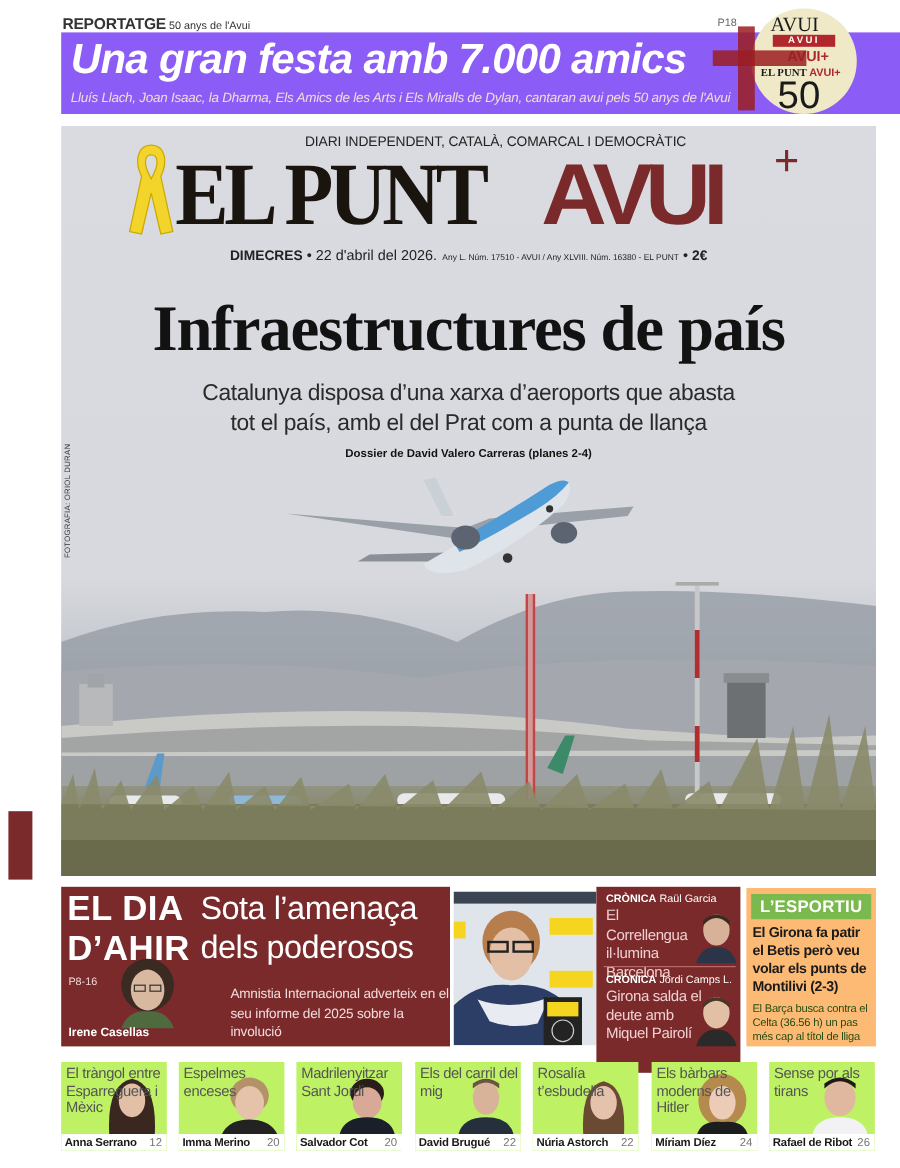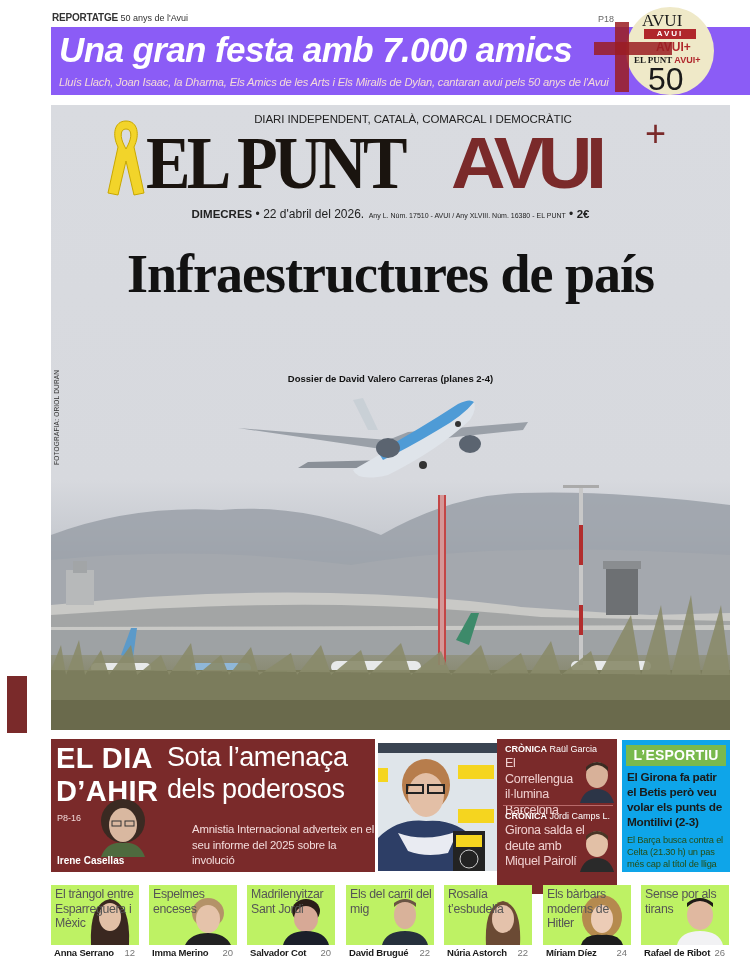--- a/index.html
+++ b/index.html
@@ -3,21 +3,21 @@
 <meta charset="utf-8">
 <style>
   * { box-sizing: border-box; margin: 0; padding: 0; }
   html, body { width: 750px; height: 973px; background: #ffffff; overflow: hidden; }
   body { position: relative; font-family: "Liberation Sans", sans-serif; color: #1a1a1a; }
 
   .side-marker { position: absolute; left: 7px; top: 676px; width: 20px; height: 57px; background: #7a2a2a; }
 
   
   .top-kicker { position: absolute; left: 52px; top: 12px; font-size: 9px; color: #333; font-family: "Liberation Sans", sans-serif; }
-  .top-kicker b { font-weight: 700; font-size: 10px; letter-spacing: -0.2px; }
+  .top-kicker b { font-weight: 700; font-size: 13px; letter-spacing: -0.2px; }
   .top-page { position: absolute; left: 598px; top: 14px; font-size: 9px; color: #666; }
   .top-banner { position: absolute; left: 51px; top: 27px; width: 737px; height: 68px; background: #8b5cf6; font-style: italic; }
   .top-title { position: absolute; left: 8px; top: 3px; font-size: 35px; font-weight: 700; color: #fff; letter-spacing: -0.6px; font-family: "Liberation Sans", sans-serif; white-space: nowrap; }
   .top-sub { position: absolute; left: 8px; top: 49px; font-size: 11.2px; color: #f4dada; white-space: nowrap; letter-spacing: -0.2px; font-family: "Liberation Sans", sans-serif; }
   .anniv-badge { position: absolute; left: 626px; top: 7px; width: 88px; height: 88px; border-radius: 50%; background: #efe9c8; overflow: hidden; }
   .anniv-cross-v { position: absolute; left: 615px; top: 22px; width: 14px; height: 70px; background: #9a1d22; opacity: .85; }
   .anniv-cross-h { position: absolute; left: 594px; top: 42px; width: 78px; height: 13px; background: #9a1d22; opacity: .85; }
   .badge-l1 { position: absolute; left: 16px; top: 4px; font-family: "Liberation Serif", serif; font-size: 17px; color: #1a1a1a; }
   .badge-l2 { position: absolute; left: 18px; top: 22px; width: 52px; height: 10px; background: #b0272c; color: #fff; font-size: 8px; font-weight: 700; text-align: center; letter-spacing: 2px; line-height: 10px; }
   .badge-l3 { position: absolute; left: 30px; top: 33px; font-size: 12px; font-weight: 900; color: #b0272c; font-family: "Liberation Sans", sans-serif; }
@@ -57,21 +57,21 @@
   .amnesty-photo { position: absolute; left: 378px; top: 743px; width: 119px; height: 128px; background: #e8ecef; overflow: hidden; }
 
   .cron-box { position: absolute; left: 497px; top: 739px; width: 120px; height: 155px; background: #7a2a2a; overflow: hidden; }
   .cron-item { position: absolute; left: 0; width: 120px; height: 66px; }
   .cron-kicker { position: absolute; left: 8px; top: 5px; font-size: 9px; color: #fff; white-space: nowrap; }
   .cron-kicker b { font-weight: 900; }
   .cron-title { position: absolute; left: 8px; top: 17px; font-size: 12.5px; color: #f0d0d0; line-height: 15.5px; width: 80px; letter-spacing: -0.3px; }
   .cron-divider { position: absolute; left: 6px; top: 66px; width: 110px; height: 1px; background: #b86a6a; }
   .cron-face { position: absolute; right: 3px; width: 34px; height: 44px; }
 
-  .esportiu-box { position: absolute; left: 622px; top: 740px; width: 108px; height: 132px; background: #0ea5e9; }
+  .esportiu-box { position: absolute; left: 622px; top: 740px; width: 108px; height: 132px; background: #fdba74; }
   .esportiu-title { position: absolute; left: 4px; top: 5px; width: 100px; height: 21px; background: #79b94d; color: #fff; font-size: 14px; font-weight: 900; text-align: center; line-height: 21px; letter-spacing: 0.2px; }
   .esportiu-head { position: absolute; left: 5px; top: 30px; width: 100px; font-size: 11.8px; font-weight: 700; color: #1a1a1a; line-height: 15px; letter-spacing: -0.3px; }
   .esportiu-body { position: absolute; left: 5px; top: 94px; width: 102px; font-size: 9.3px; color: #264d14; line-height: 12px; letter-spacing: -0.2px; }
 
   
   .op-box { position: absolute; top: 885px; width: 88px; height: 74px; background: #bef264; overflow: hidden; }
   .op-title { position: absolute; left: 4px; top: 2px; font-size: 12.3px; color: #555; line-height: 14.5px; letter-spacing: -0.3px; z-index: 2; width: 84px; }
   .op-author { position: absolute; left: 3px; bottom: 1px; font-size: 9.5px; font-weight: 900; color: #1a1a1a; z-index: 3; letter-spacing: -0.2px; }
   .op-page { position: absolute; right: 4px; bottom: 1px; font-size: 9.5px; color: #777; z-index: 3; }
   .op-footer { position: absolute; left: 0; bottom: 0; width: 100%; height: 14px; background: #fff; z-index: 2; }
@@ -110,20 +110,24 @@
   <div class="masthead-elpunt">EL PUNT</div>
   <div class="masthead-avui">AVUI</div>
   <div class="masthead-plus">+</div>
 
   <div class="dateline">
     <span class="day">DIMECRES</span><span class="date"> • </span><span class="date">22 d'abril del 2026.</span>
     <span class="small">Any L. Núm. 17510 - AVUI / Any XLVIII. Núm. 16380 - EL PUNT</span><span class="date"> • </span><span class="price">2€</span>
   </div>
 
   <div class="headline">Infraestructures de país</div>
+  <div class="subhead">
+    <div>Catalunya disposa d’una xarxa d’aeroports que abasta</div>
+    <div>tot el país, amb el del Prat com a punta de llança</div>
+  </div>
   <div class="dossier">Dossier de David Valero Carreras (planes 2-4)</div>
 
   <svg class="scene-svg" viewBox="0 0 679 265" preserveAspectRatio="none">
 
     <path d="M0 70 Q80 40 170 45 Q250 38 330 70 Q400 30 470 28 Q560 25 679 40 L679 140 L0 140 Z" fill="#9aa0a8" opacity="0.85"></path>
     <path d="M0 95 Q150 80 300 100 Q450 75 679 90 L679 150 L0 150 Z" fill="#a4a8ae"></path>
 
     <path d="M0 140 Q150 125 280 128 Q380 130 470 142 L560 148 L600 150 L679 148 L679 175 L0 175 Z" fill="#c9c9c6"></path>
     <path d="M0 150 Q160 138 290 140 Q390 142 490 152 L679 156 L679 160 L0 162 Z" fill="#8b8e90" opacity="0.6"></path>
     <rect x="0" y="165" width="679" height="25" fill="#9ea2a4"></rect>
@@ -226,21 +230,21 @@
       <ellipse cx="17" cy="16" rx="11" ry="13" fill="#e2c0a6"></ellipse>
       <path d="M6 12 Q17 0 28 12 L28 8 Q17 -2 6 8 Z" fill="#4a3626"></path>
       <path d="M0 44 Q4 30 17 30 Q30 30 34 44 Z" fill="#2a2a2a"></path>
     </svg>
   </div>
 </div>
 
 <div class="esportiu-box">
   <div class="esportiu-title">L’ESPORTIU</div>
   <div class="esportiu-head">El Girona fa patir el Betis però veu volar els punts de Montilivi (2-3)</div>
-  <div class="esportiu-body">El Barça busca contra el Celta (21.30 h) un pas més cap al títol de lliga</div>
+  <div class="esportiu-body">El Barça busca contra el Celta (36.56 h) un pas més cap al títol de lliga</div>
 </div>
 
 <div class="op-box" style="left:51px">
   <div class="op-title">El tràngol entre Esparreguera i Mèxic</div>
   <svg class="op-face" viewBox="0 0 46 52">
       <path d="M4 52 Q2 10 23 6 Q44 10 42 52 Z" fill="#3a2820"></path>
       <ellipse cx="23" cy="24" rx="11" ry="14" fill="#e2c0a6"></ellipse>
     </svg>
   <div class="op-footer"></div>
   <div class="op-author">Anna Serrano</div>

